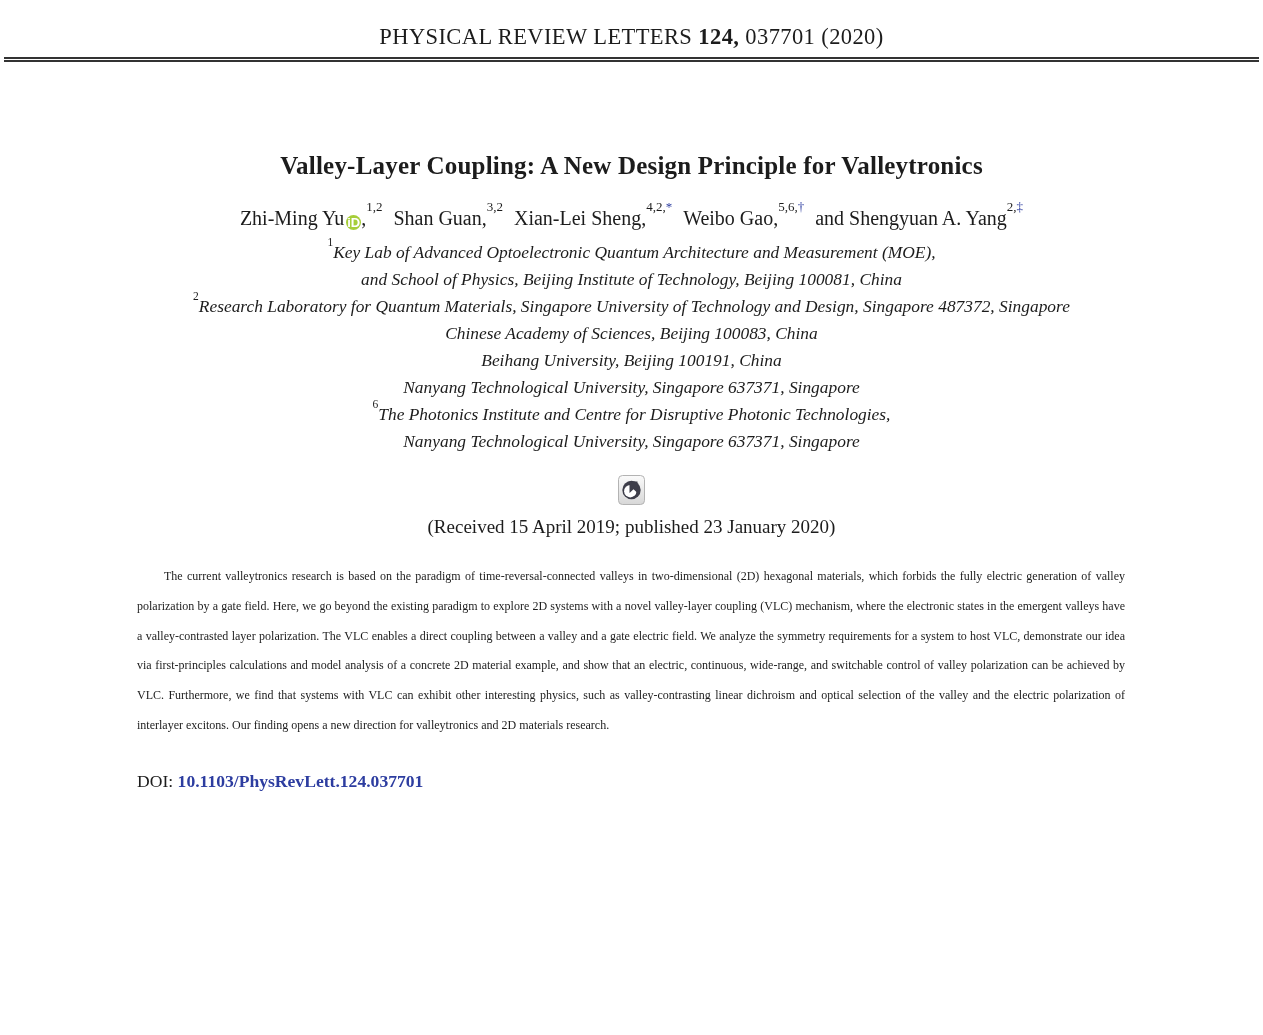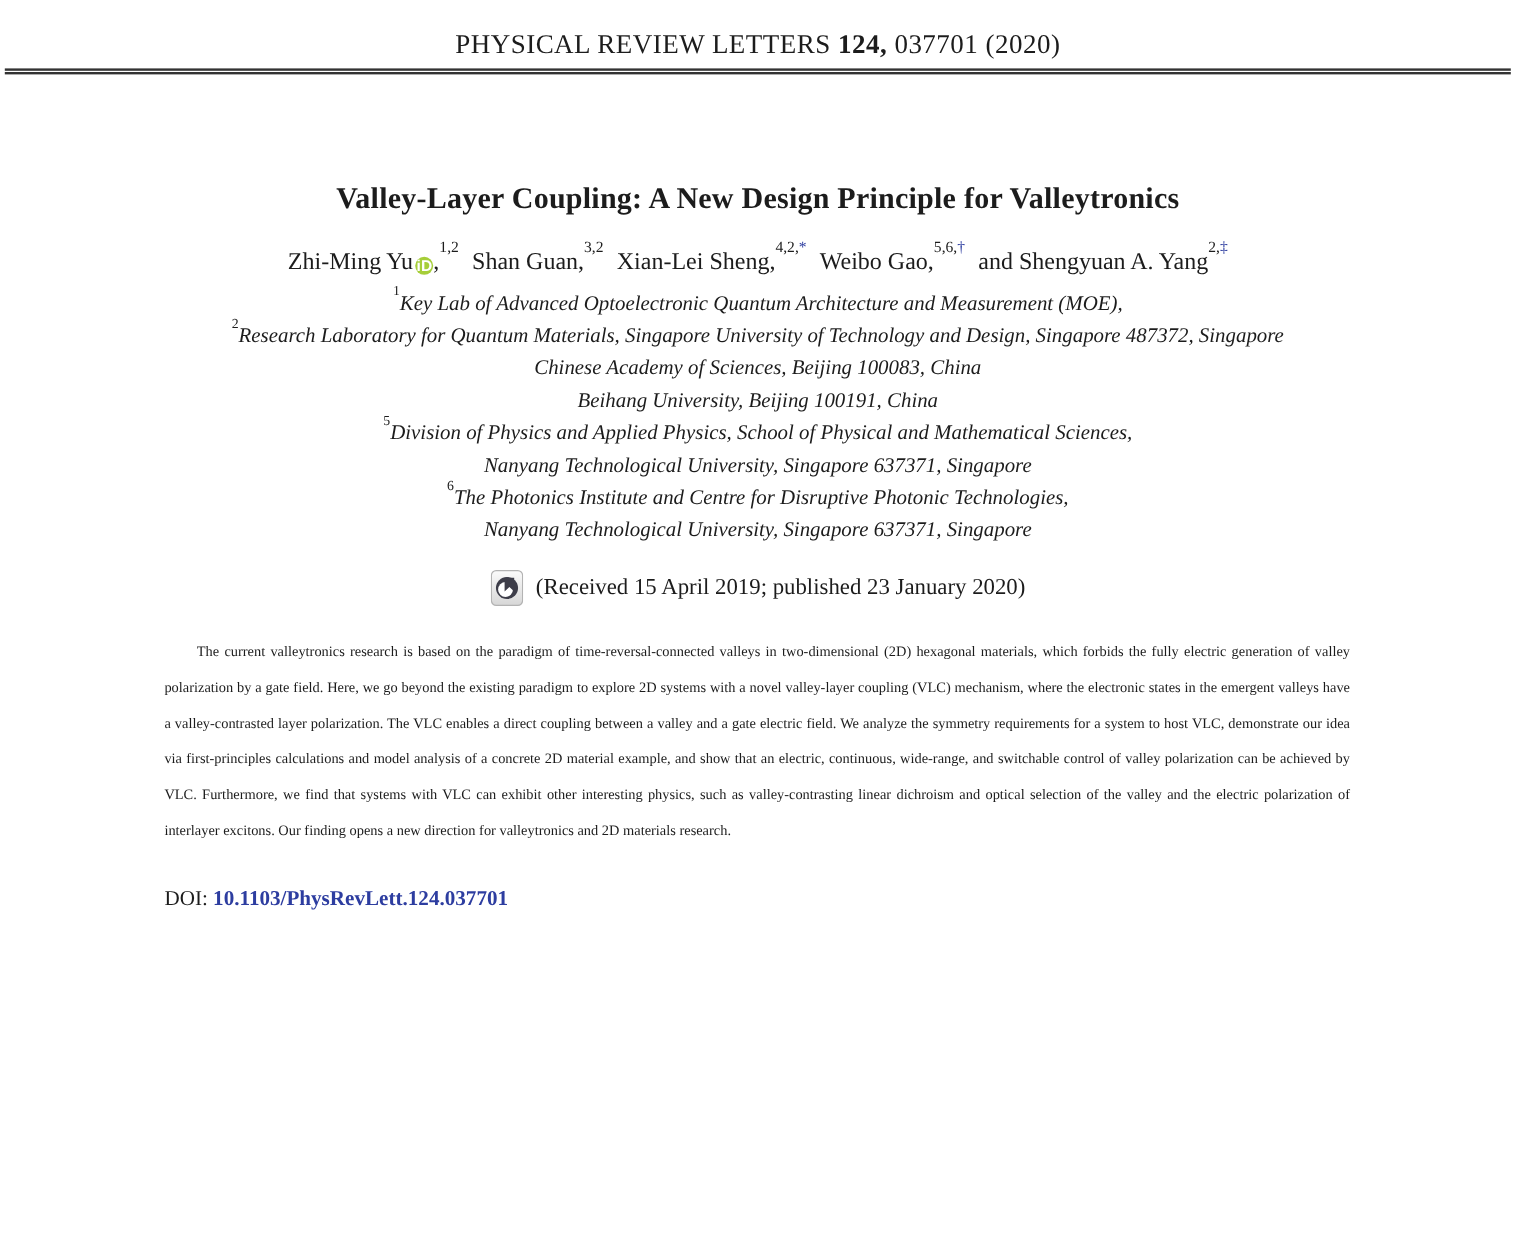--- a/index.html
+++ b/index.html
@@ -41,21 +41,21 @@
   }
   .affiliations{
     margin-top:9px;text-align:center;font-style:italic;
     font-size:17.4px;line-height:27px;
   }
   .affiliations sup{
     font-style:normal;font-size:11.5px;line-height:0;position:relative;top:-0.45em;
   }
   .received{
     margin-top:20px;display:flex;justify-content:center;align-items:center;
-    gap:11px;font-size:19px;
+    gap:11px;font-size:19px;flex-direction:column;
   }
   .crossmark{display:inline-block;width:27px;height:30px;cursor:pointer;}
   p.abstract{
     margin:24px 138px 0 137px;text-align:justify;text-indent:27px;
     font-size:12px;line-height:29.8px;
   }
   .doi{
     margin:30px 0 0 137px;font-size:17.6px;
   }
   .doi-link{color:var(--link,#2d3da0);text-decoration:none;cursor:pointer;font-weight:bold;}
@@ -72,24 +72,24 @@
   </header>
 
   <div class="header-rule"></div>
 
   <h1 class="title">Valley-Layer Coupling: A New Design Principle for Valleytronics</h1>
 
   <div class="authors"><span class="author"><span>Zhi-Ming Yu</span><span class="orcid">iD</span>,<sup><span>1,2</span></sup></span> <span class="author"><span>Shan Guan</span>,<sup><span>3,2</span></sup></span> <span class="author"><span>Xian-Lei Sheng</span>,<sup><span>4,2,</span><a class="flink">*</a></sup></span> <span class="author"><span>Weibo Gao</span>,<sup><span>5,6,</span><a class="flink">†</a></sup></span> <span class="author"><span>and Shengyuan A. Yang</span><sup><span>2,</span><a class="flink">‡</a></sup></span></div>
 
   <div class="affiliations">
       <div class="aff-line"><sup>1</sup><span>Key Lab of Advanced Optoelectronic Quantum Architecture and Measurement (MOE),</span></div>
+      <div class="aff-line"><span>and School of Physics, Beijing Institute of Technology, Beijing 100081, China</span></div>
       <div class="aff-line"><sup>2</sup><span>Research Laboratory for Quantum Materials, Singapore University of Technology and Design, Singapore 487372, Singapore</span></div>
       <div class="aff-line"><span>Chinese Academy of Sciences, Beijing 100083, China</span></div>
       <div class="aff-line"><span>Beihang University, Beijing 100191, China</span></div>
-      <div class="aff-line"><sup>5</sup><span>Division of Physics and Applied Physics, School of Physical and Mathematical Sciences,</span></div>
       <div class="aff-line"><span>Nanyang Technological University, Singapore 637371, Singapore</span></div>
       <div class="aff-line"><sup>6</sup><span>The Photonics Institute and Centre for Disruptive Photonic Technologies,</span></div>
       <div class="aff-line"><span>Nanyang Technological University, Singapore 637371, Singapore</span></div>
     </div>
 
   <div class="received">
     <span class="crossmark">
       <svg width="27" height="30" viewBox="0 0 27 30" aria-hidden="true">
         <defs>
           <linearGradient id="cmg" x1="0" y1="0" x2="0" y2="1">

